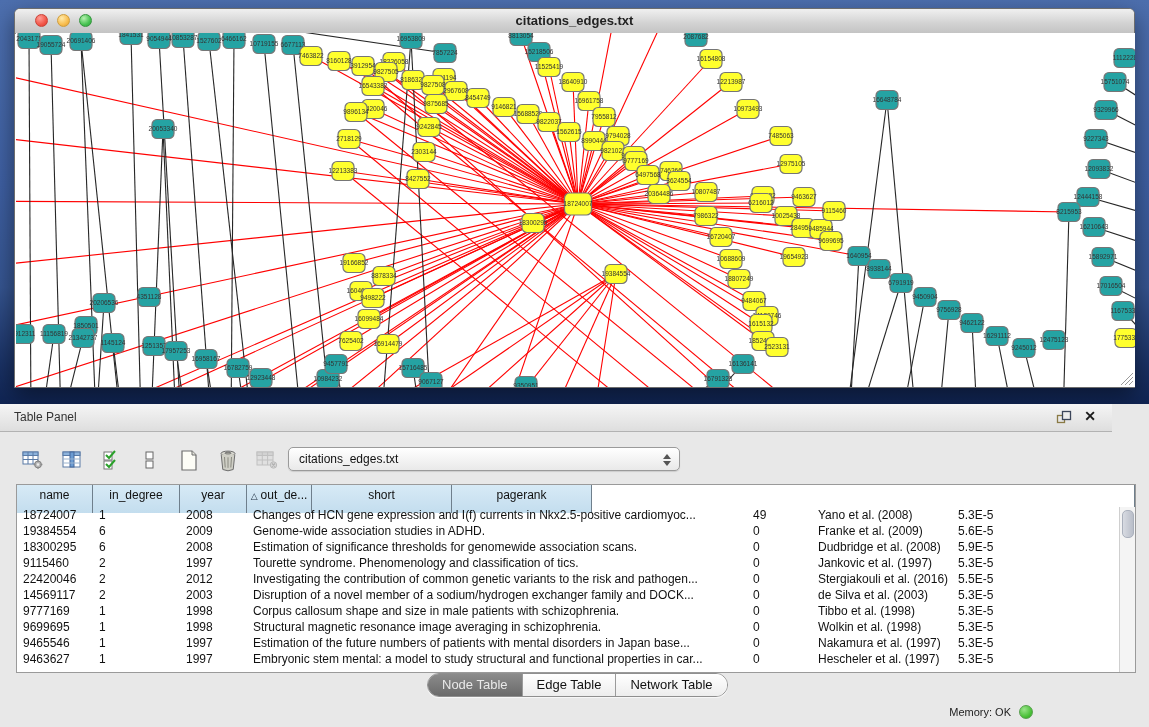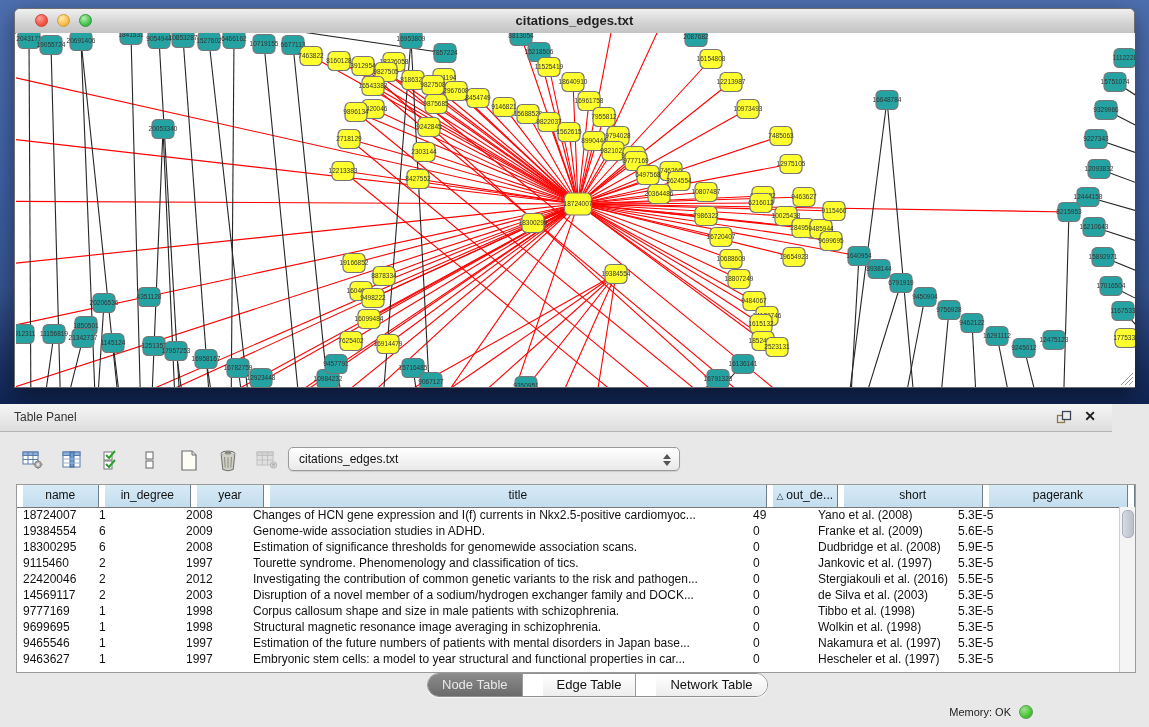--- a/index.html
+++ b/index.html
@@ -36,35 +36,35 @@
     border:1px solid #9a9a9a;border-radius:5px;background:linear-gradient(180deg,#ffffff,#e9e9e9);
     font-size:12px;color:#111;line-height:22px;padding-left:10px;box-shadow:0 1px 1px rgba(0,0,0,.12);}
   #combo .arrows{position:absolute;right:7px;top:4px;width:9px;height:16px;}
   #combo .arrows div{width:0;height:0;border-left:4px solid transparent;border-right:4px solid transparent;margin:2px 0;}
   #combo .up{border-bottom:5px solid #555;}
   #combo .dn{border-top:5px solid #555;}
   
   #tableCard{position:absolute;left:16px;top:80px;width:1120px;height:189px;box-sizing:border-box;
     border:1px solid #9a9a9a;background:#fff;}
   #thead{display:flex;height:22px;border-bottom:1px solid #777;}
-  #thead .hc{box-sizing:border-box;height:22px;line-height:21px;text-align:center;font-size:12px;color:#111;
-    background:linear-gradient(180deg,#d7eaf6,#c3ddee);border-right:1px solid #6f7f8c;overflow:hidden;white-space:nowrap;margin-left:6px;}
+  #thead .hc{box-sizing:border-box;height:28px;line-height:21px;text-align:center;font-size:12px;color:#111;
+    background:linear-gradient(180deg,#d7eaf6,#c3ddee);border-right:1px solid #6f7f8c;overflow:hidden;white-space:nowrap;}
   #thead .hc:last-child{border-right:1px solid #6f7f8c;}
   #thead .filler{flex:1;background:#fff;border-right:none;}
   .sortglyph{font-size:9px;color:#234;margin-right:3px;}
   #tbody{position:absolute;left:0;top:22px;right:15px;bottom:0;overflow:hidden;}
   .trow{display:flex;height:16px;line-height:16px;font-size:12px;color:#111;white-space:nowrap;}
   .trow .tc{box-sizing:border-box;padding-left:6px;overflow:hidden;text-overflow:clip;}
   .w0{width:76px;} .w1{width:87px;} .w2{width:67px;} .w3{width:500px;} .w4{width:65px;} .w5{width:140px;} .w6{width:140px;}
   #vscroll{position:absolute;right:0;top:22px;width:15px;bottom:0;background:#f4f4f4;border-left:1px solid #cfcfcf;}
   #vthumb{position:absolute;left:2px;top:3px;width:10px;height:26px;border-radius:5px;
     background:linear-gradient(90deg,#d8dbe2,#b9bec9);border:1px solid #aab0bc;}
   
   #tabs{position:absolute;left:427px;top:269px;height:22px;display:flex;
-    border:1px solid #8f8f8f;border-radius:12px;overflow:hidden;background:#fff;box-shadow:0 1px 1px rgba(255,255,255,.7);gap:20px;}
+    border:1px solid #8f8f8f;border-radius:12px;overflow:hidden;background:#fff;box-shadow:0 1px 1px rgba(255,255,255,.7);}
   .seg{height:22px;line-height:22px;padding:0 14px;font-size:13px;color:#111;
     background:linear-gradient(180deg,#ffffff,#ededed);border-right:1px solid #9b9b9b;cursor:pointer;}
   .seg:last-child{border-right:none;}
   .seg.sel{background:linear-gradient(180deg,#8b8b8b,#6a6a6a);color:#e9e9e9;}
   
   #status{position:absolute;left:0;bottom:0;width:1049px;height:28px;}
   #memLabel{position:absolute;right:38px;top:7px;font-size:11px;color:#222;}
   #memDot{position:absolute;right:16px;top:6px;width:14px;height:14px;border-radius:50%;
     background:radial-gradient(circle at 35% 30%,#9ae48a,#47bf35 65%,#2f9c22);border:1px solid #58a04e;box-sizing:border-box;}
 </style>
@@ -587,21 +587,20 @@
         <div class="up"></div>
         <div class="dn"></div>
       </span>
   </div>
 
   <div id="tableCard">
     <div id="thead">
         <span class="hc w0">name</span>
         <span class="hc w1">in_degree</span>
         <span class="hc w2">year</span>
-        <span class="hc w3">title</span>
         <span class="hc w4"><span class="sortglyph">△</span>out_de...</span>
         <span class="hc w5">short</span>
         <span class="hc w6">pagerank</span>
         <span class="hc filler"></span>
       </div>
     <div id="tbody">
         <div class="trow">
           <span class="tc w0">18724007</span>
           <span class="tc w1">1</span>
           <span class="tc w2">2008</span>
@@ -679,21 +678,21 @@
           <span class="tc w2">1997</span>
           <span class="tc w3">Estimation of the future numbers of patients with mental disorders in Japan base...</span>
           <span class="tc w4">0</span>
           <span class="tc w5">Nakamura et al. (1997)</span>
           <span class="tc w6">5.3E-5</span>
         </div>
         <div class="trow">
           <span class="tc w0">9463627</span>
           <span class="tc w1">1</span>
           <span class="tc w2">1997</span>
-          <span class="tc w3">Embryonic stem cells: a model to year structural and functional properties in car...</span>
+          <span class="tc w3">Embryonic stem mental: a model to study structural and functional properties in car...</span>
           <span class="tc w4">0</span>
           <span class="tc w5">Hescheler et al. (1997)</span>
           <span class="tc w6">5.3E-5</span>
         </div>
       </div>
     <div id="vscroll">
       <div id="vthumb"></div>
     </div>
   </div>
 

